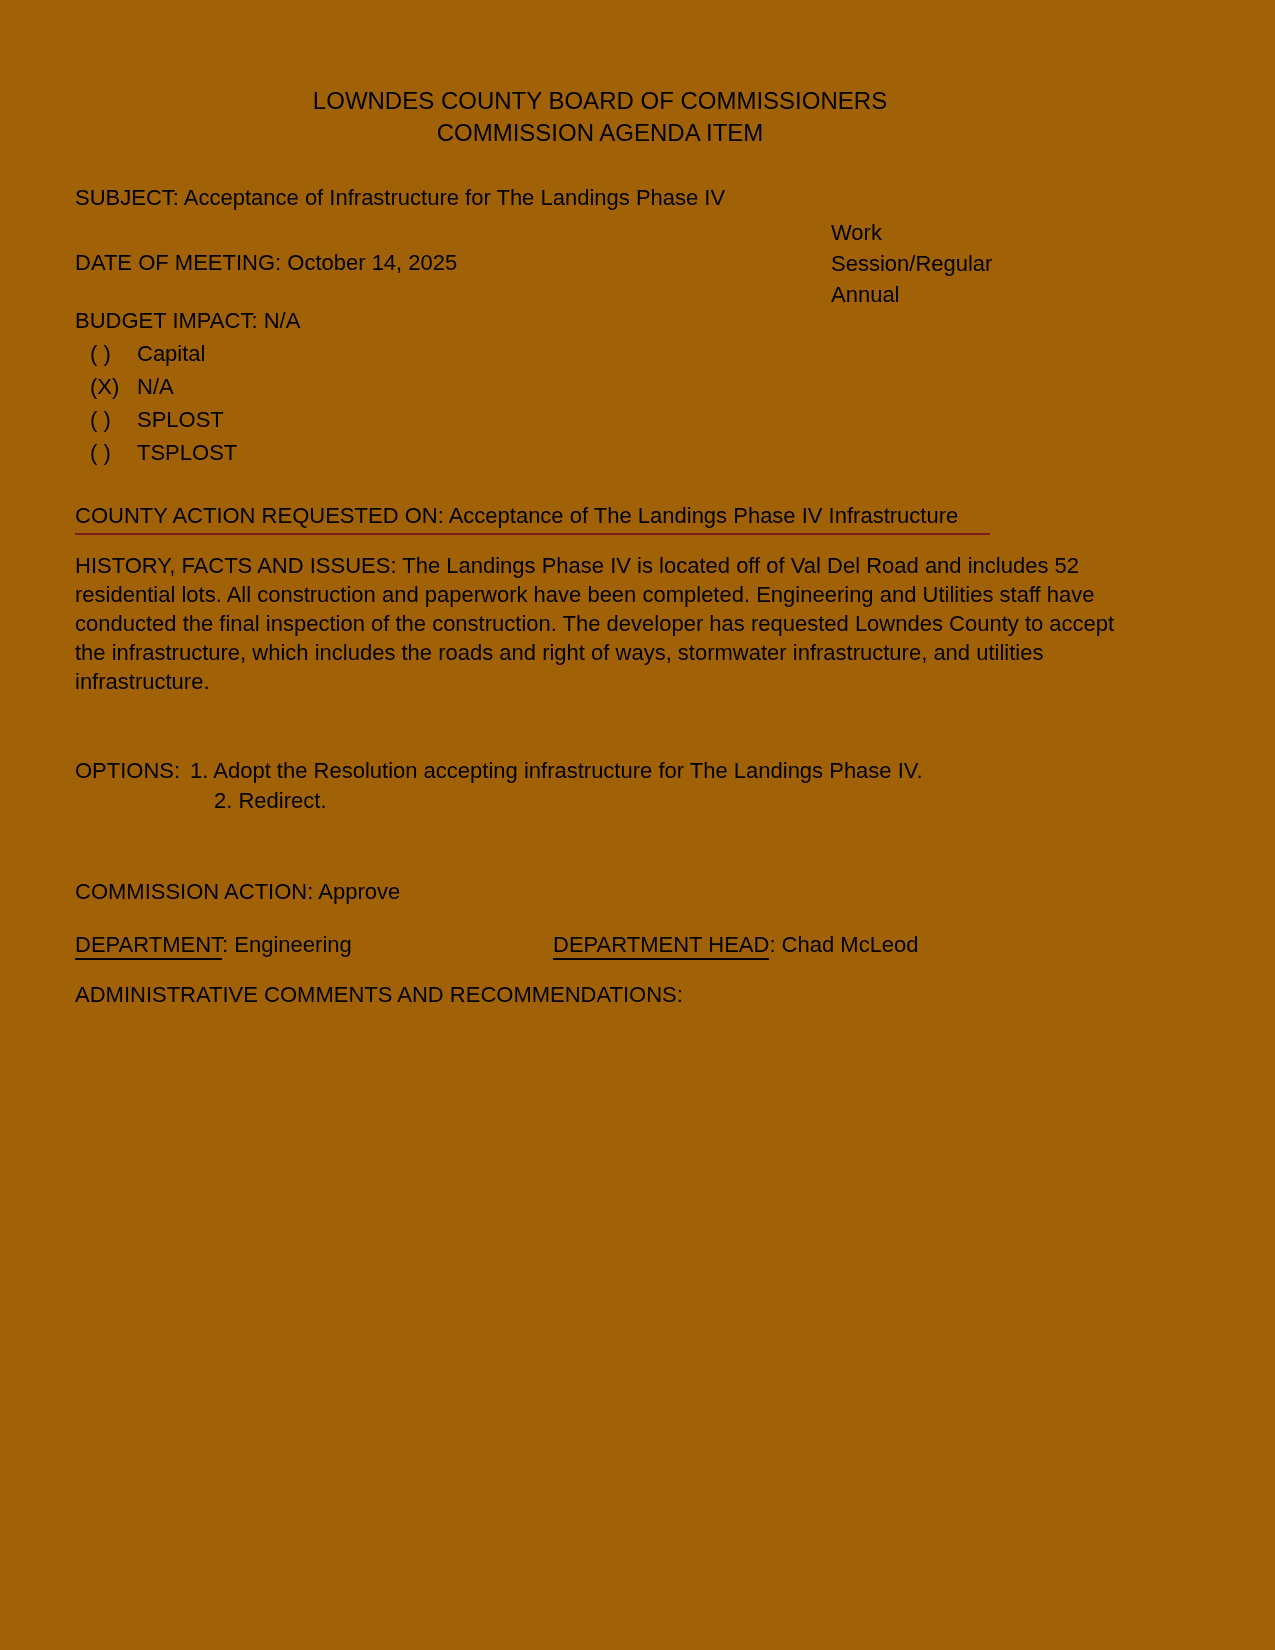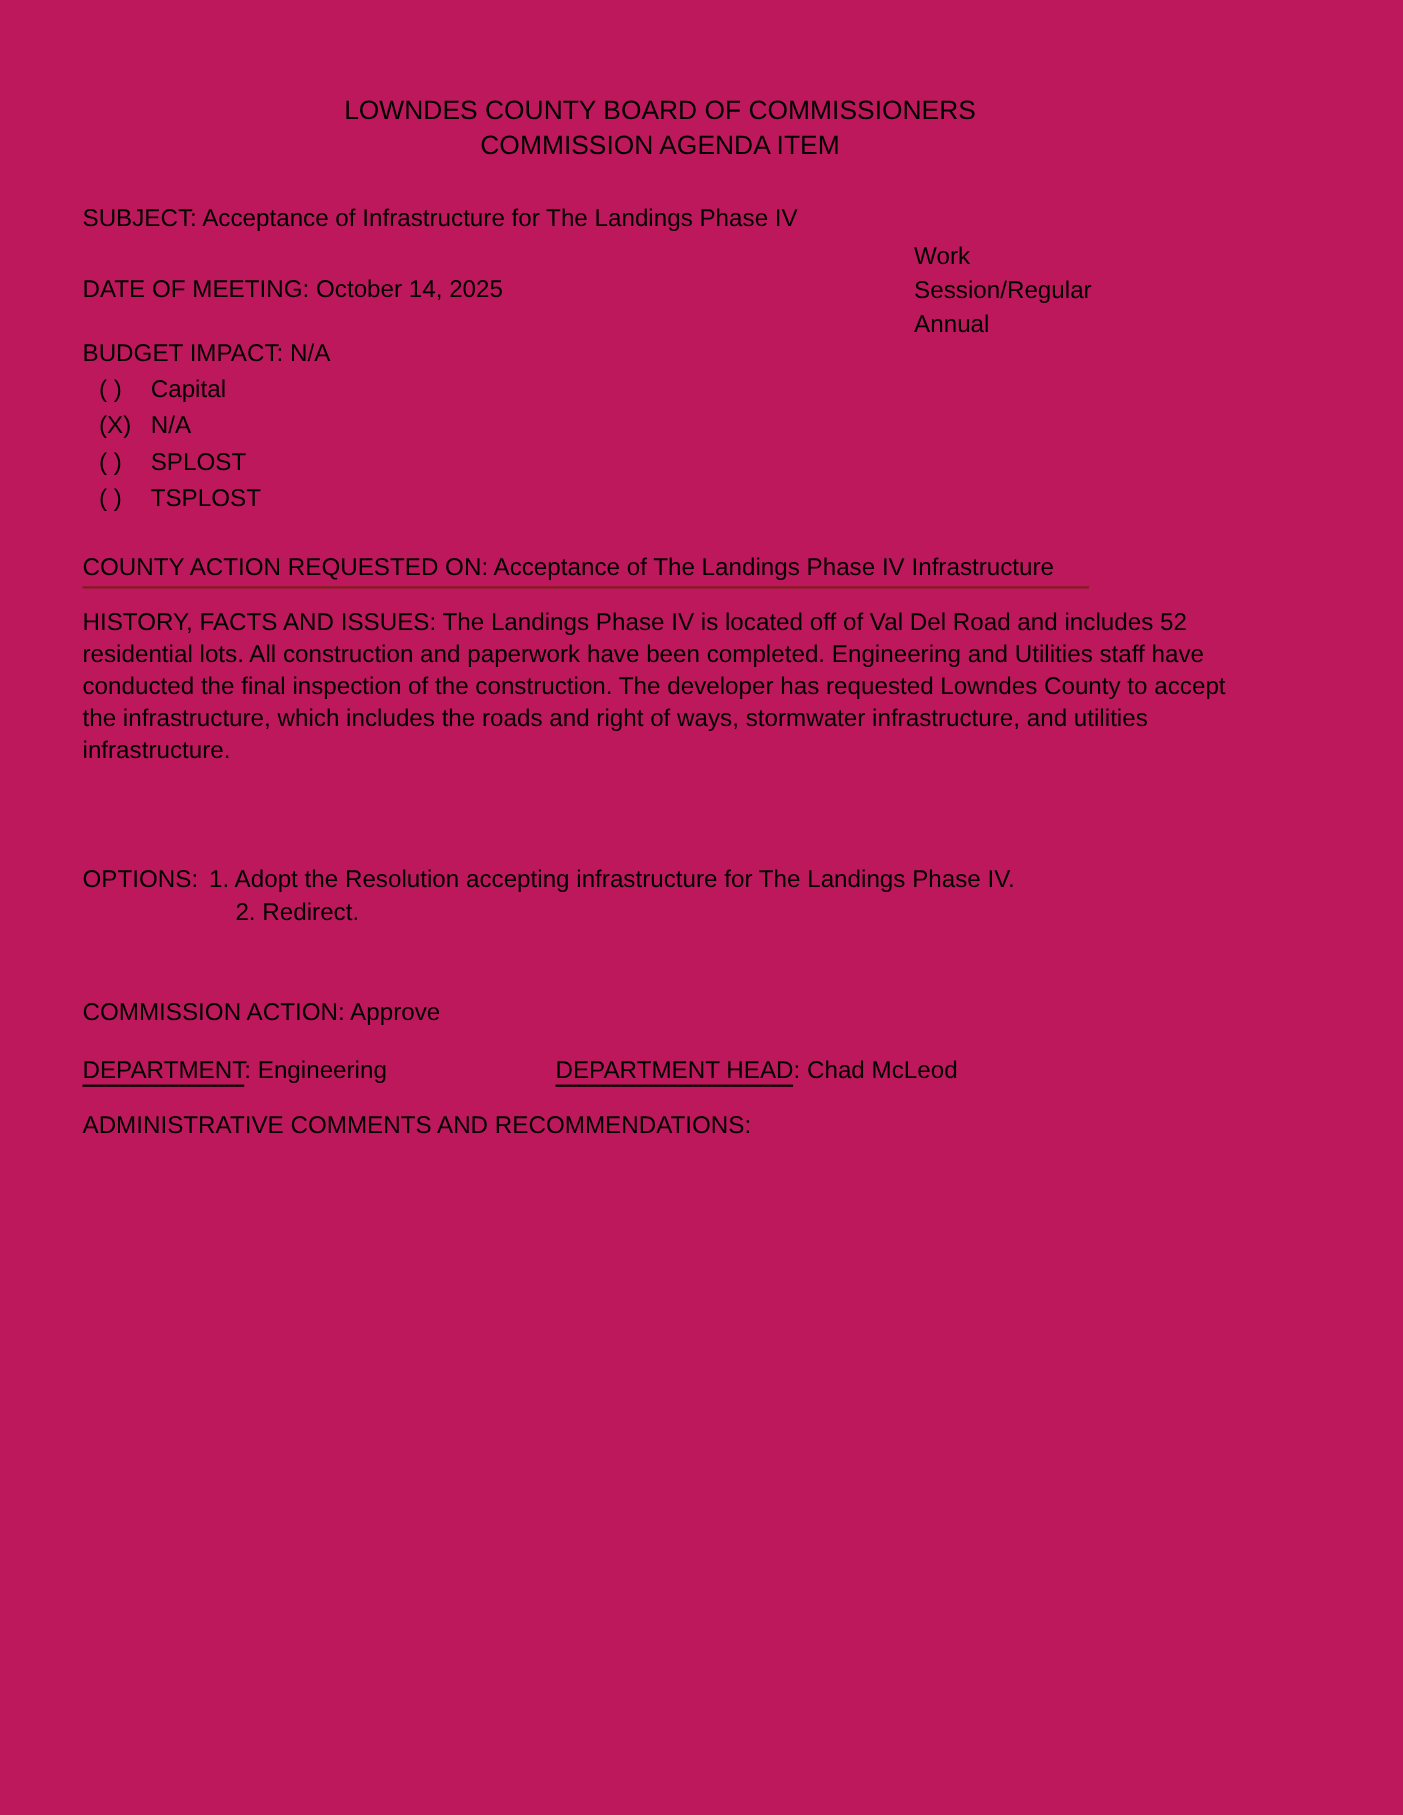--- a/index.html
+++ b/index.html
@@ -5,21 +5,21 @@
   html, body {
     margin: 0;
     padding: 0;
     background: #ffffff;
   }
   .page {
     position: relative;
     width: 1275px;
     height: 1650px;
     box-sizing: border-box;
-    background: #be185d;
+    background: #a16207;
     color: #000000;
     font-family: "Liberation Sans", sans-serif;
     font-size: 22px;
     line-height: 32px;
     padding: 85px 55px 0 75px;
     overflow: hidden;
   }
   .title-block {
     width: 1050px;
     text-align: center;
@@ -55,33 +55,34 @@
     padding-bottom: 2px;
     white-space: nowrap;
     overflow: visible;
   }
   .history {
     margin-top: 16px;
     width: 1070px;
     line-height: 29px;
   }
   .options-block {
-    margin-top: 88px;
+    margin-top: 60px;
     display: flex;
     line-height: 30px;
   }
   .options-label {
     width: 115px;
     flex: 0 0 115px;
   }
   .option-item-2 { padding-left: 24px; }
   .recommended-line { margin-top: 60px; }
   .department-row {
     margin-top: 21px;
     display: flex;
+    gap: 48px;
   }
   .department-cell { width: 430px; flex: 0 0 430px; }
   .underlined {
     border-bottom: 2px solid #000000;
     padding-bottom: 1px;
   }
   .admin-line { margin-top: 18px; }
 </style>
 </head>
 <body>

